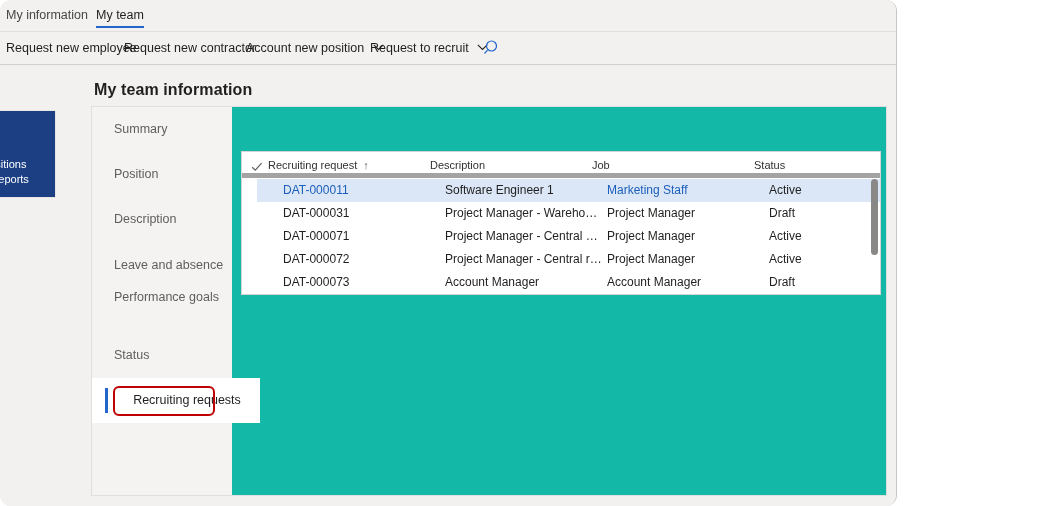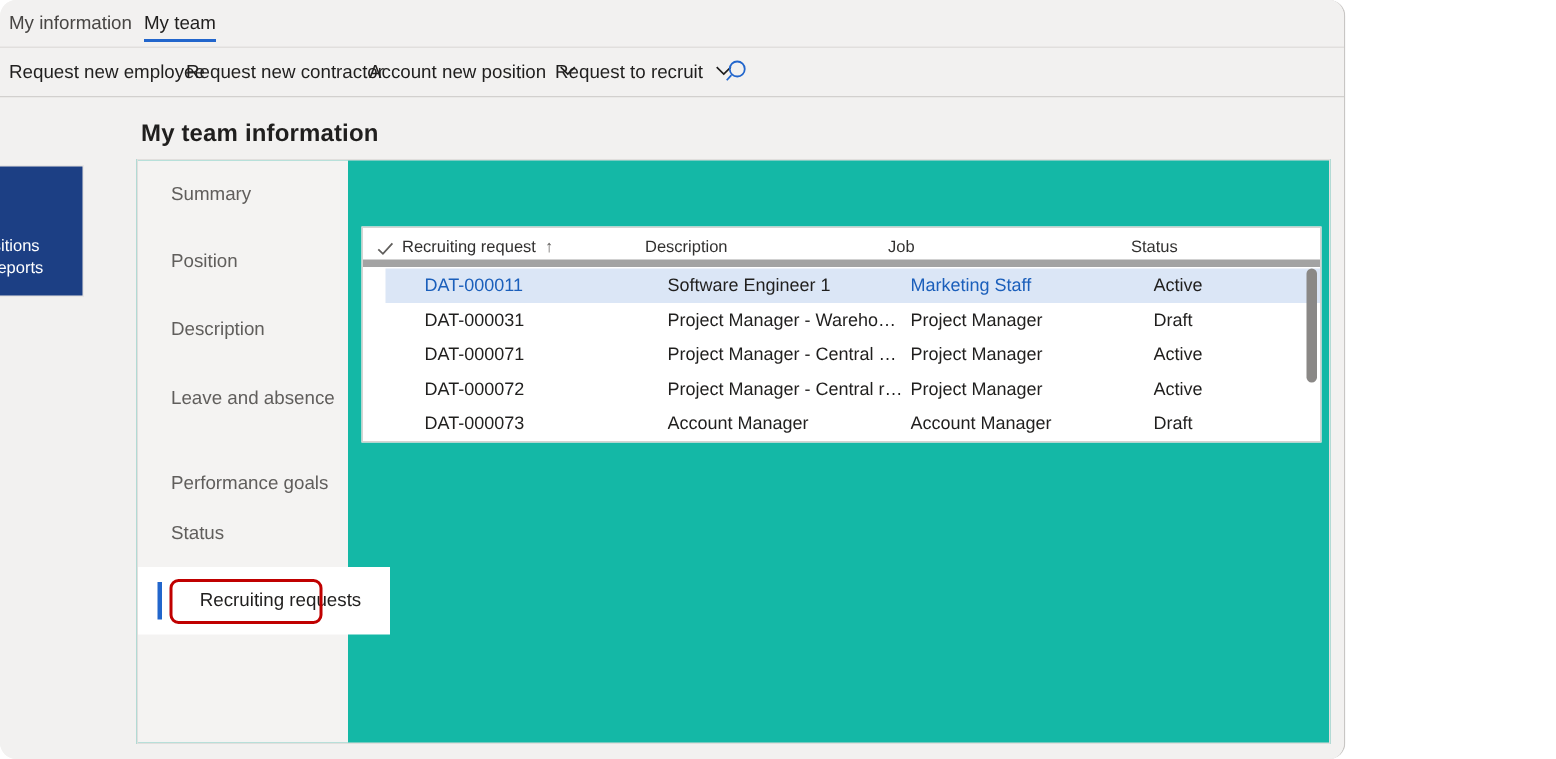--- a/index.html
+++ b/index.html
@@ -193,21 +193,21 @@
     left: 13px;
     top: 10px;
     width: 3px;
     height: 25px;
     background: #2266cc;
   }
   #nav-summary      { top: 0px; }
   #nav-position     { top: 45px; }
   #nav-compensation { top: 90px; }
   #nav-leave        { top: 136px; }
-  #nav-performance  { top: 193px; }
+  #nav-performance  { top: 168px; }
   #nav-reviews      { top: 226px; }
   #nav-recruiting   { top: 271px; text-align: center; }
 
   
   #annotation-box {
     position: absolute;
     left: 21px;
     top: 279px;
     width: 102px;
     height: 30px;

